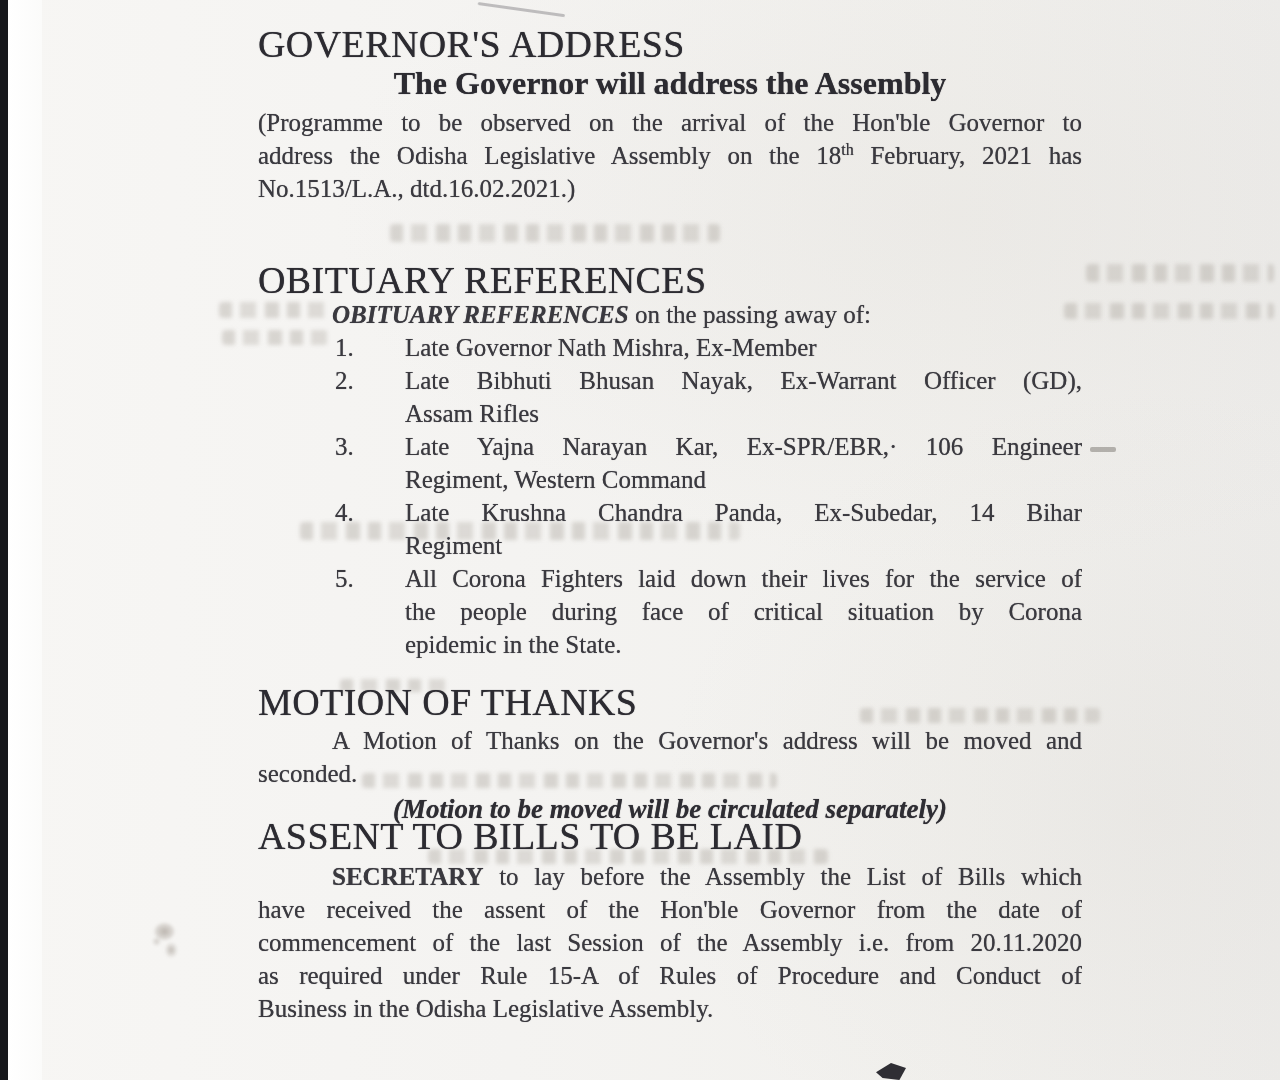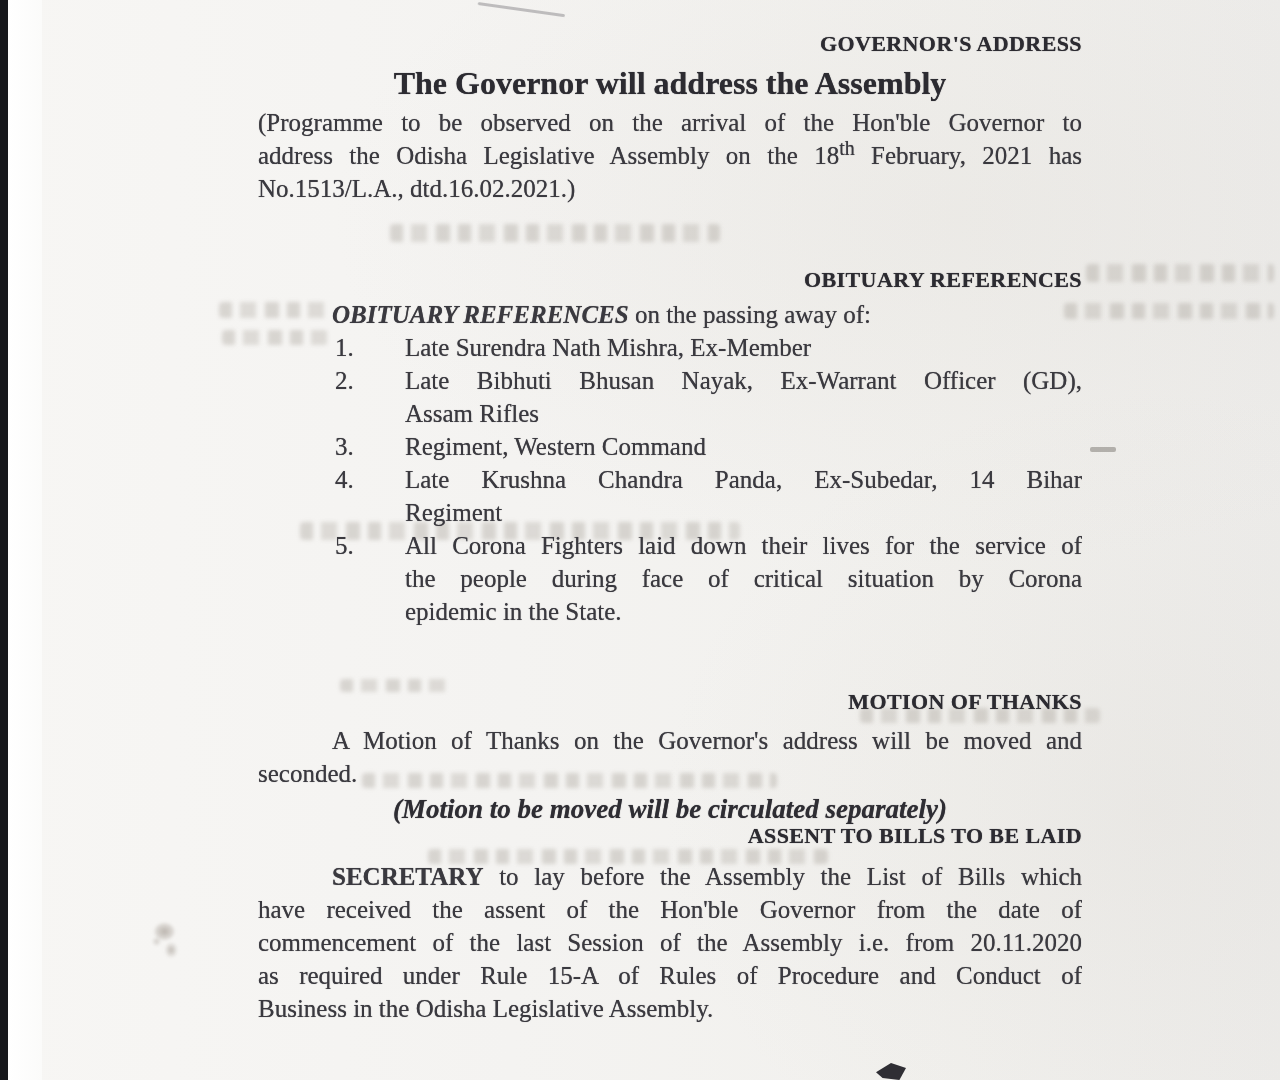--- a/index.html
+++ b/index.html
@@ -12,30 +12,30 @@
     background:
       radial-gradient(900px 500px at 75% 20%, rgba(210,205,198,.18), transparent 70%),
       radial-gradient(700px 600px at 90% 75%, rgba(205,200,192,.16), transparent 70%),
       linear-gradient(90deg,#f7f6f4 0%,#f4f3f1 40%,#f1f0ed 75%,#edecea 100%);
   }
   .edge-black{position:absolute;left:0;top:0;width:8px;height:1080px;background:#17181c;}
   .edge-white{position:absolute;left:8px;top:0;width:34px;height:1080px;
     background:linear-gradient(90deg,#ffffff,#fbfbfa);}
   .page{position:absolute;left:0;top:0;width:1280px;height:1080px;color:#3a393f;}
   .col{position:absolute;left:258px;width:824px;}
-  .h{ text-align:right;font-weight:700;color:#2c2b31;font-size:22px;line-height:36px;
+  .h{ text-align:left;font-weight:400;color:#2c2b31;font-size:38px;line-height:36px;
       letter-spacing:.4px;text-shadow:0 0 .8px rgba(44,43,49,.85);}
   .h2{text-align:center;font-weight:700;color:#2c2b31;font-size:32px;line-height:34px;
       margin-top:4px;text-shadow:0 0 .8px rgba(44,43,49,.85);}
   .para{margin-top:6px;font-family:Liberation Serif, serif;}
   .line{font-size:25px;line-height:33px;height:33px;overflow:hidden;
         text-shadow:0 0 .7px rgba(58,57,63,.8);}
   .just{text-align:justify;text-align-last:justify;}
   .indent{padding-left:74px;}
-  sup{font-size:20px;line-height:0;}
+  sup{font-size:16px;line-height:0;}
   .lead-em{font-weight:700;font-style:italic;}
   .list{margin-top:0;}
   .item{position:relative;}
   .item .num{position:absolute;left:77px;top:0;font-size:25px;line-height:33px;
         text-shadow:0 0 .7px rgba(58,57,63,.8);}
   .item .itxt{margin-left:147px;width:677px;}
   .note-it{font-weight:700;font-style:italic;text-align:center;font-size:27px;line-height:34px;
         color:#2e2d33;margin-top:2px;text-shadow:0 0 .8px rgba(46,45,51,.85);}
   .b{font-weight:700;}
   
@@ -92,33 +92,34 @@
     </section>
 
     <section class="col" style="top:262px;">
       <div class="h">OBITUARY REFERENCES</div>
       <div class="line indent"><span class="lead-em">OBITUARY REFERENCES</span><span> on the passing away of:</span></div>
 
       <div class="list">
         <div class="item">
           <span class="num">1.</span>
           <div class="itxt">
-            <div class="line">Late Surendra Nath Mishra, Ex-Member</div>
+            <div class="line">Late Governor Nath Mishra, Ex-Member</div>
           </div>
         </div>
         <div class="item">
           <span class="num">2.</span>
           <div class="itxt">
             <div class="line just">Late Bibhuti Bhusan Nayak, Ex-Warrant Officer (GD),</div>
             <div class="line">Assam Rifles</div>
           </div>
         </div>
         <div class="item">
           <span class="num">3.</span>
           <div class="itxt">
+            <div class="line just">Late Yajna Narayan Kar, Ex-SPR/EBR,· 106 Engineer</div>
             <div class="line">Regiment, Western Command</div>
           </div>
         </div>
         <div class="item">
           <span class="num">4.</span>
           <div class="itxt">
             <div class="line just">Late Krushna Chandra Panda, Ex-Subedar, 14 Bihar</div>
             <div class="line">Regiment</div>
           </div>
         </div>

